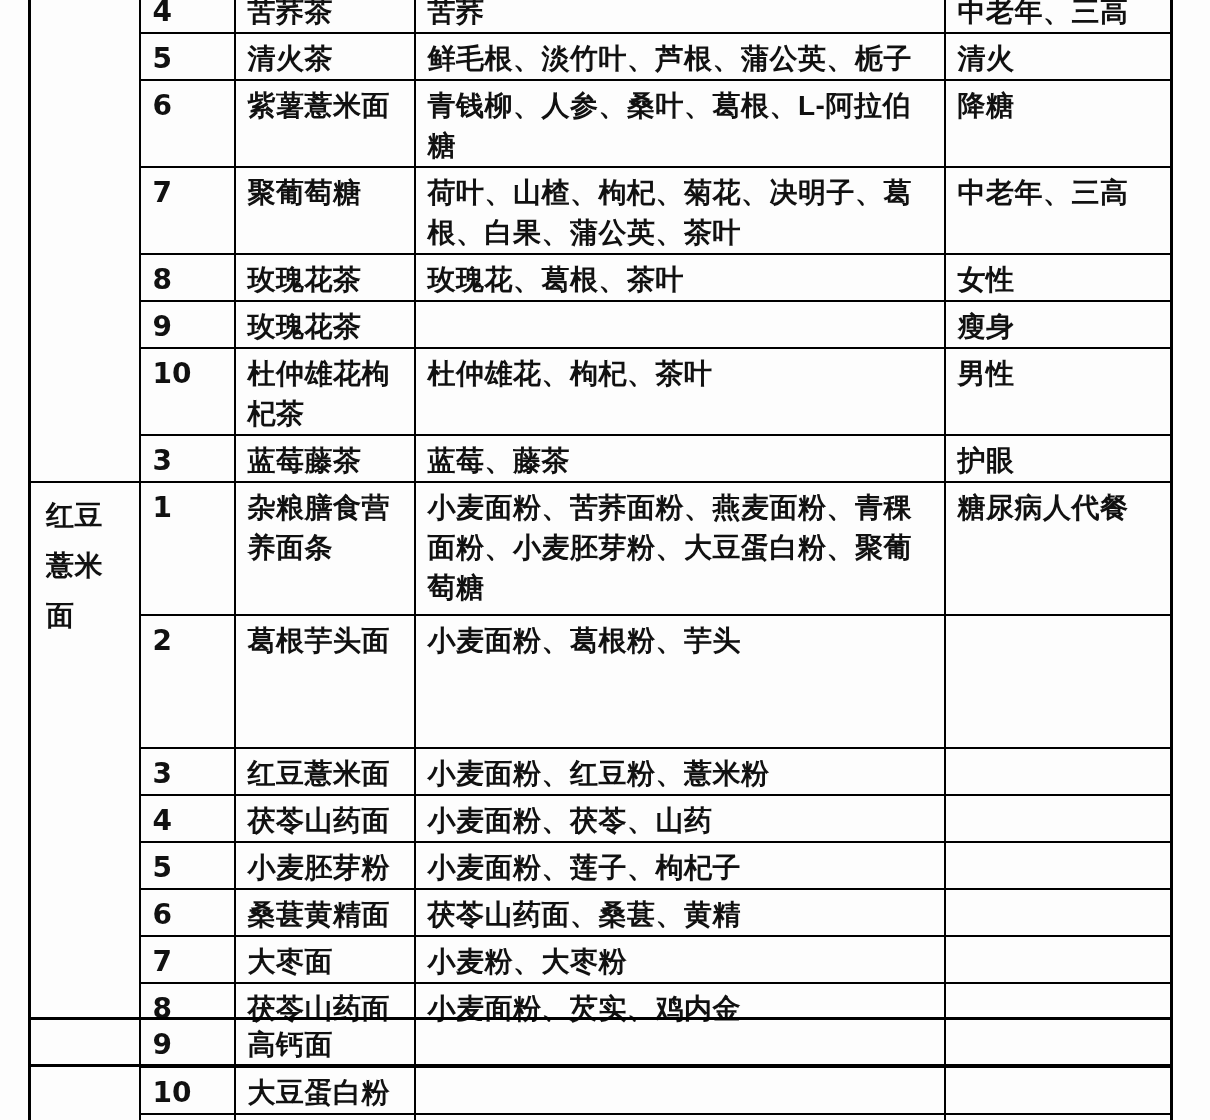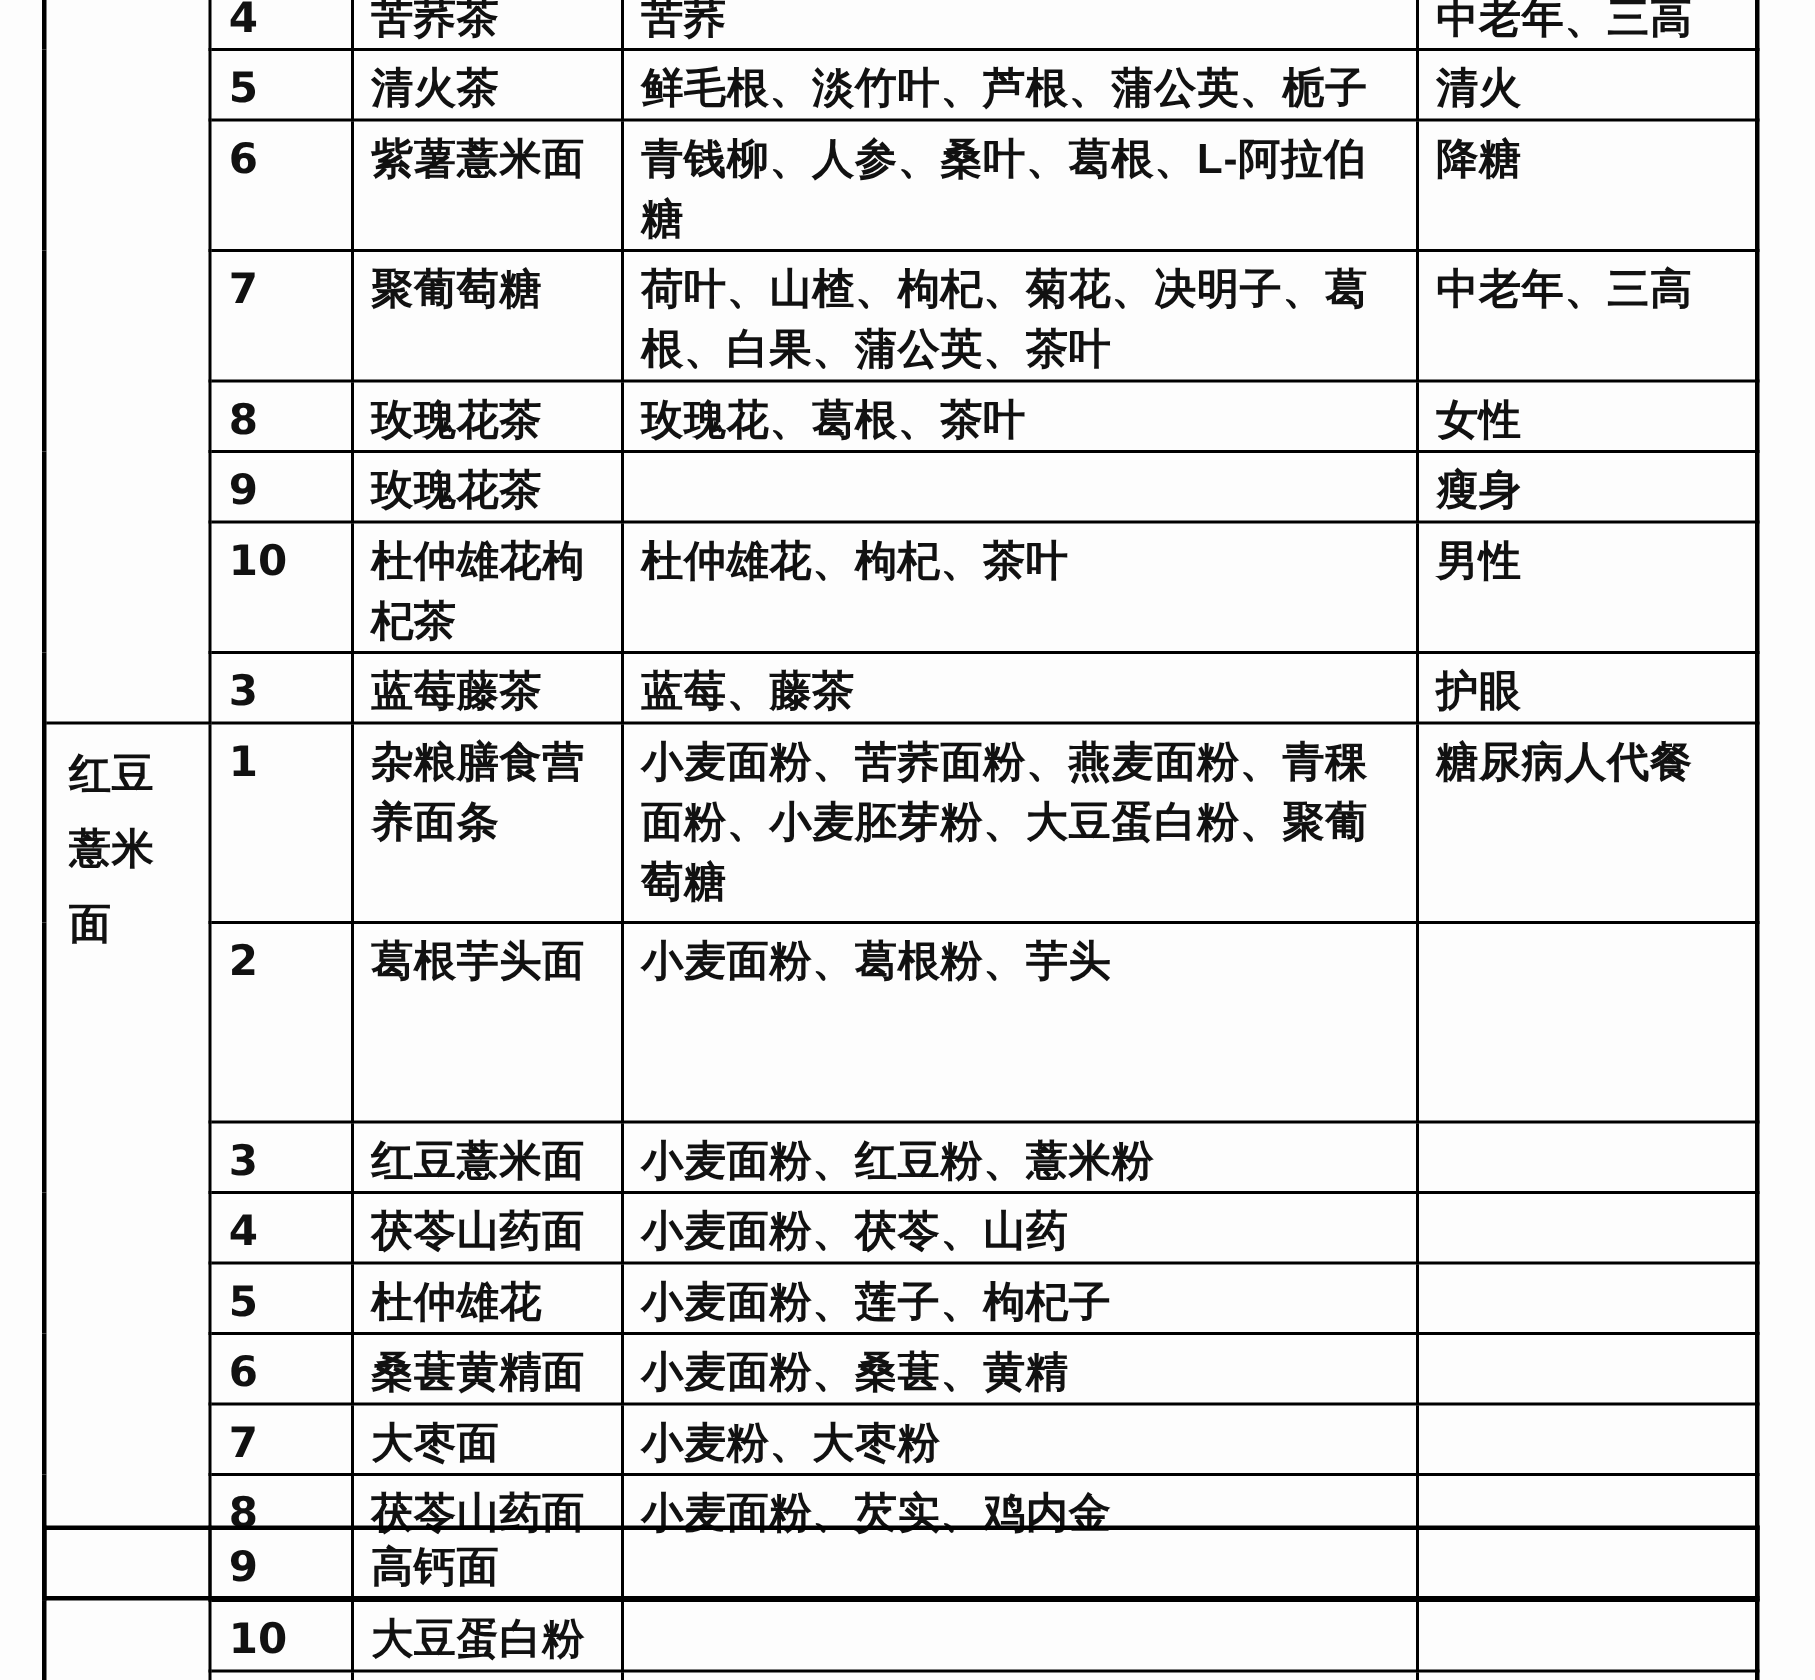--- a/index.html
+++ b/index.html
@@ -140,28 +140,28 @@
         <td></td>
       </tr>
       <tr style="height:42px">
         <td class="num">4</td>
         <td>茯苓山药面</td>
         <td>小麦面粉、茯苓、山药</td>
         <td></td>
       </tr>
       <tr style="height:43px">
         <td class="num">5</td>
-        <td>杜仲雄花</td>
+        <td>小麦胚芽粉</td>
         <td>小麦面粉、莲子、枸杞子</td>
         <td></td>
       </tr>
       <tr style="height:42px">
         <td class="num">6</td>
         <td>桑葚黄精面</td>
-        <td>小麦面粉、桑葚、黄精</td>
+        <td>茯苓山药面、桑葚、黄精</td>
         <td></td>
       </tr>
       <tr style="height:42px">
         <td class="num">7</td>
         <td>大枣面</td>
         <td>小麦粉、大枣粉</td>
         <td></td>
       </tr>
       <tr style="height:82px">
         <td class="num">8</td>

